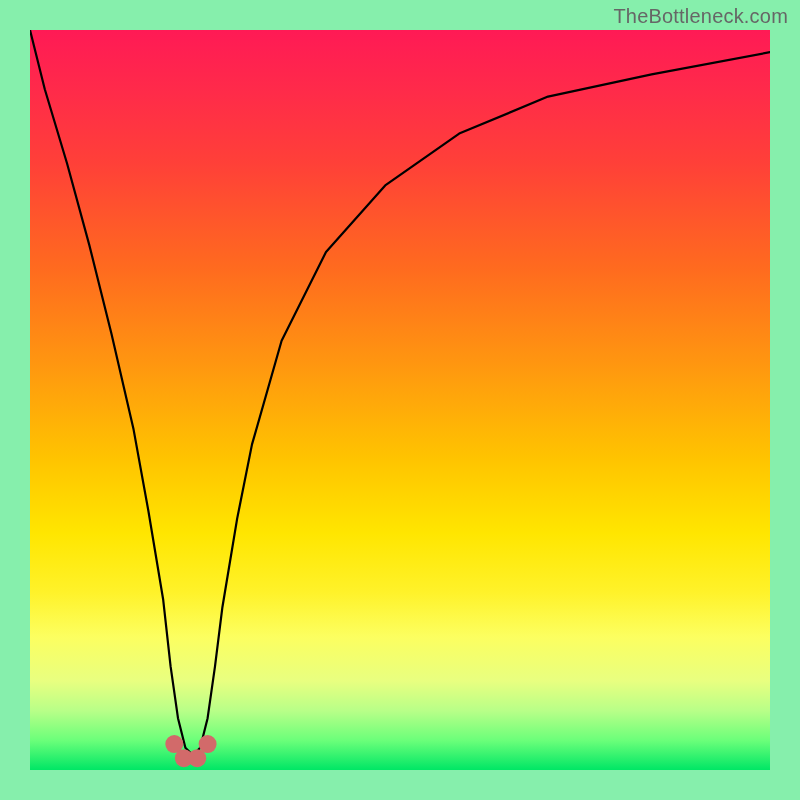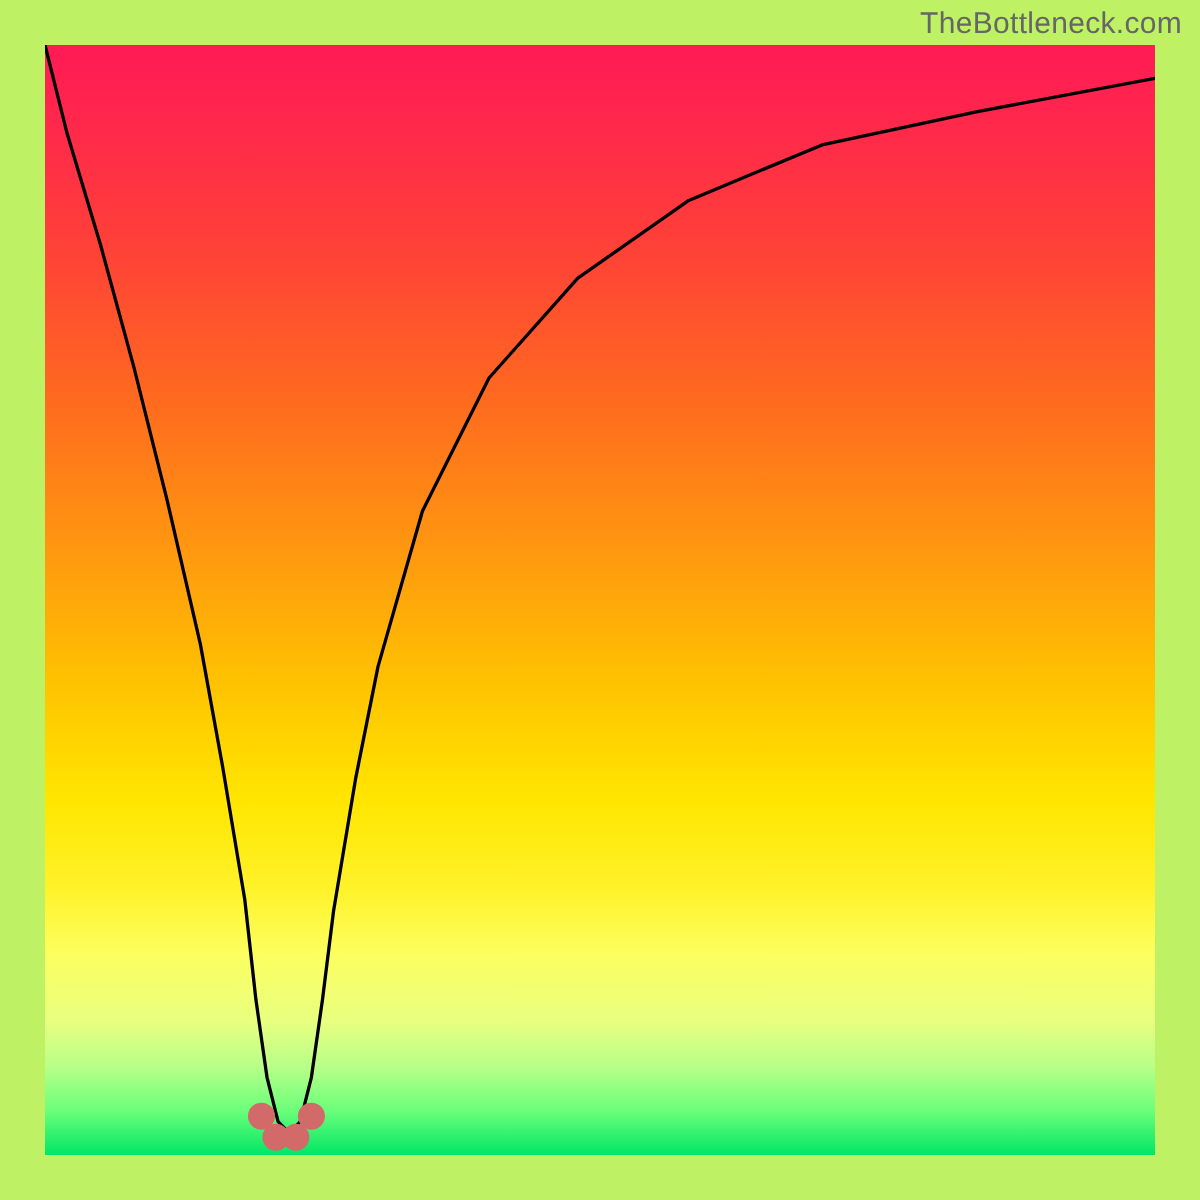--- a/index.html
+++ b/index.html
@@ -10,21 +10,21 @@
     background: #000;
     overflow: hidden;
     font-family: Arial, Helvetica, sans-serif;
   }
   .frame {
     position: absolute;
     top: 0;
     left: 0;
     width: 800px;
     height: 800px;
-    background: #bef264;
+    background: #86efac;
   }
   .plot-area {
     position: absolute;
     top: 30px;
     left: 30px;
     width: 740px;
     height: 740px;
     
     background: linear-gradient(
       to bottom,

